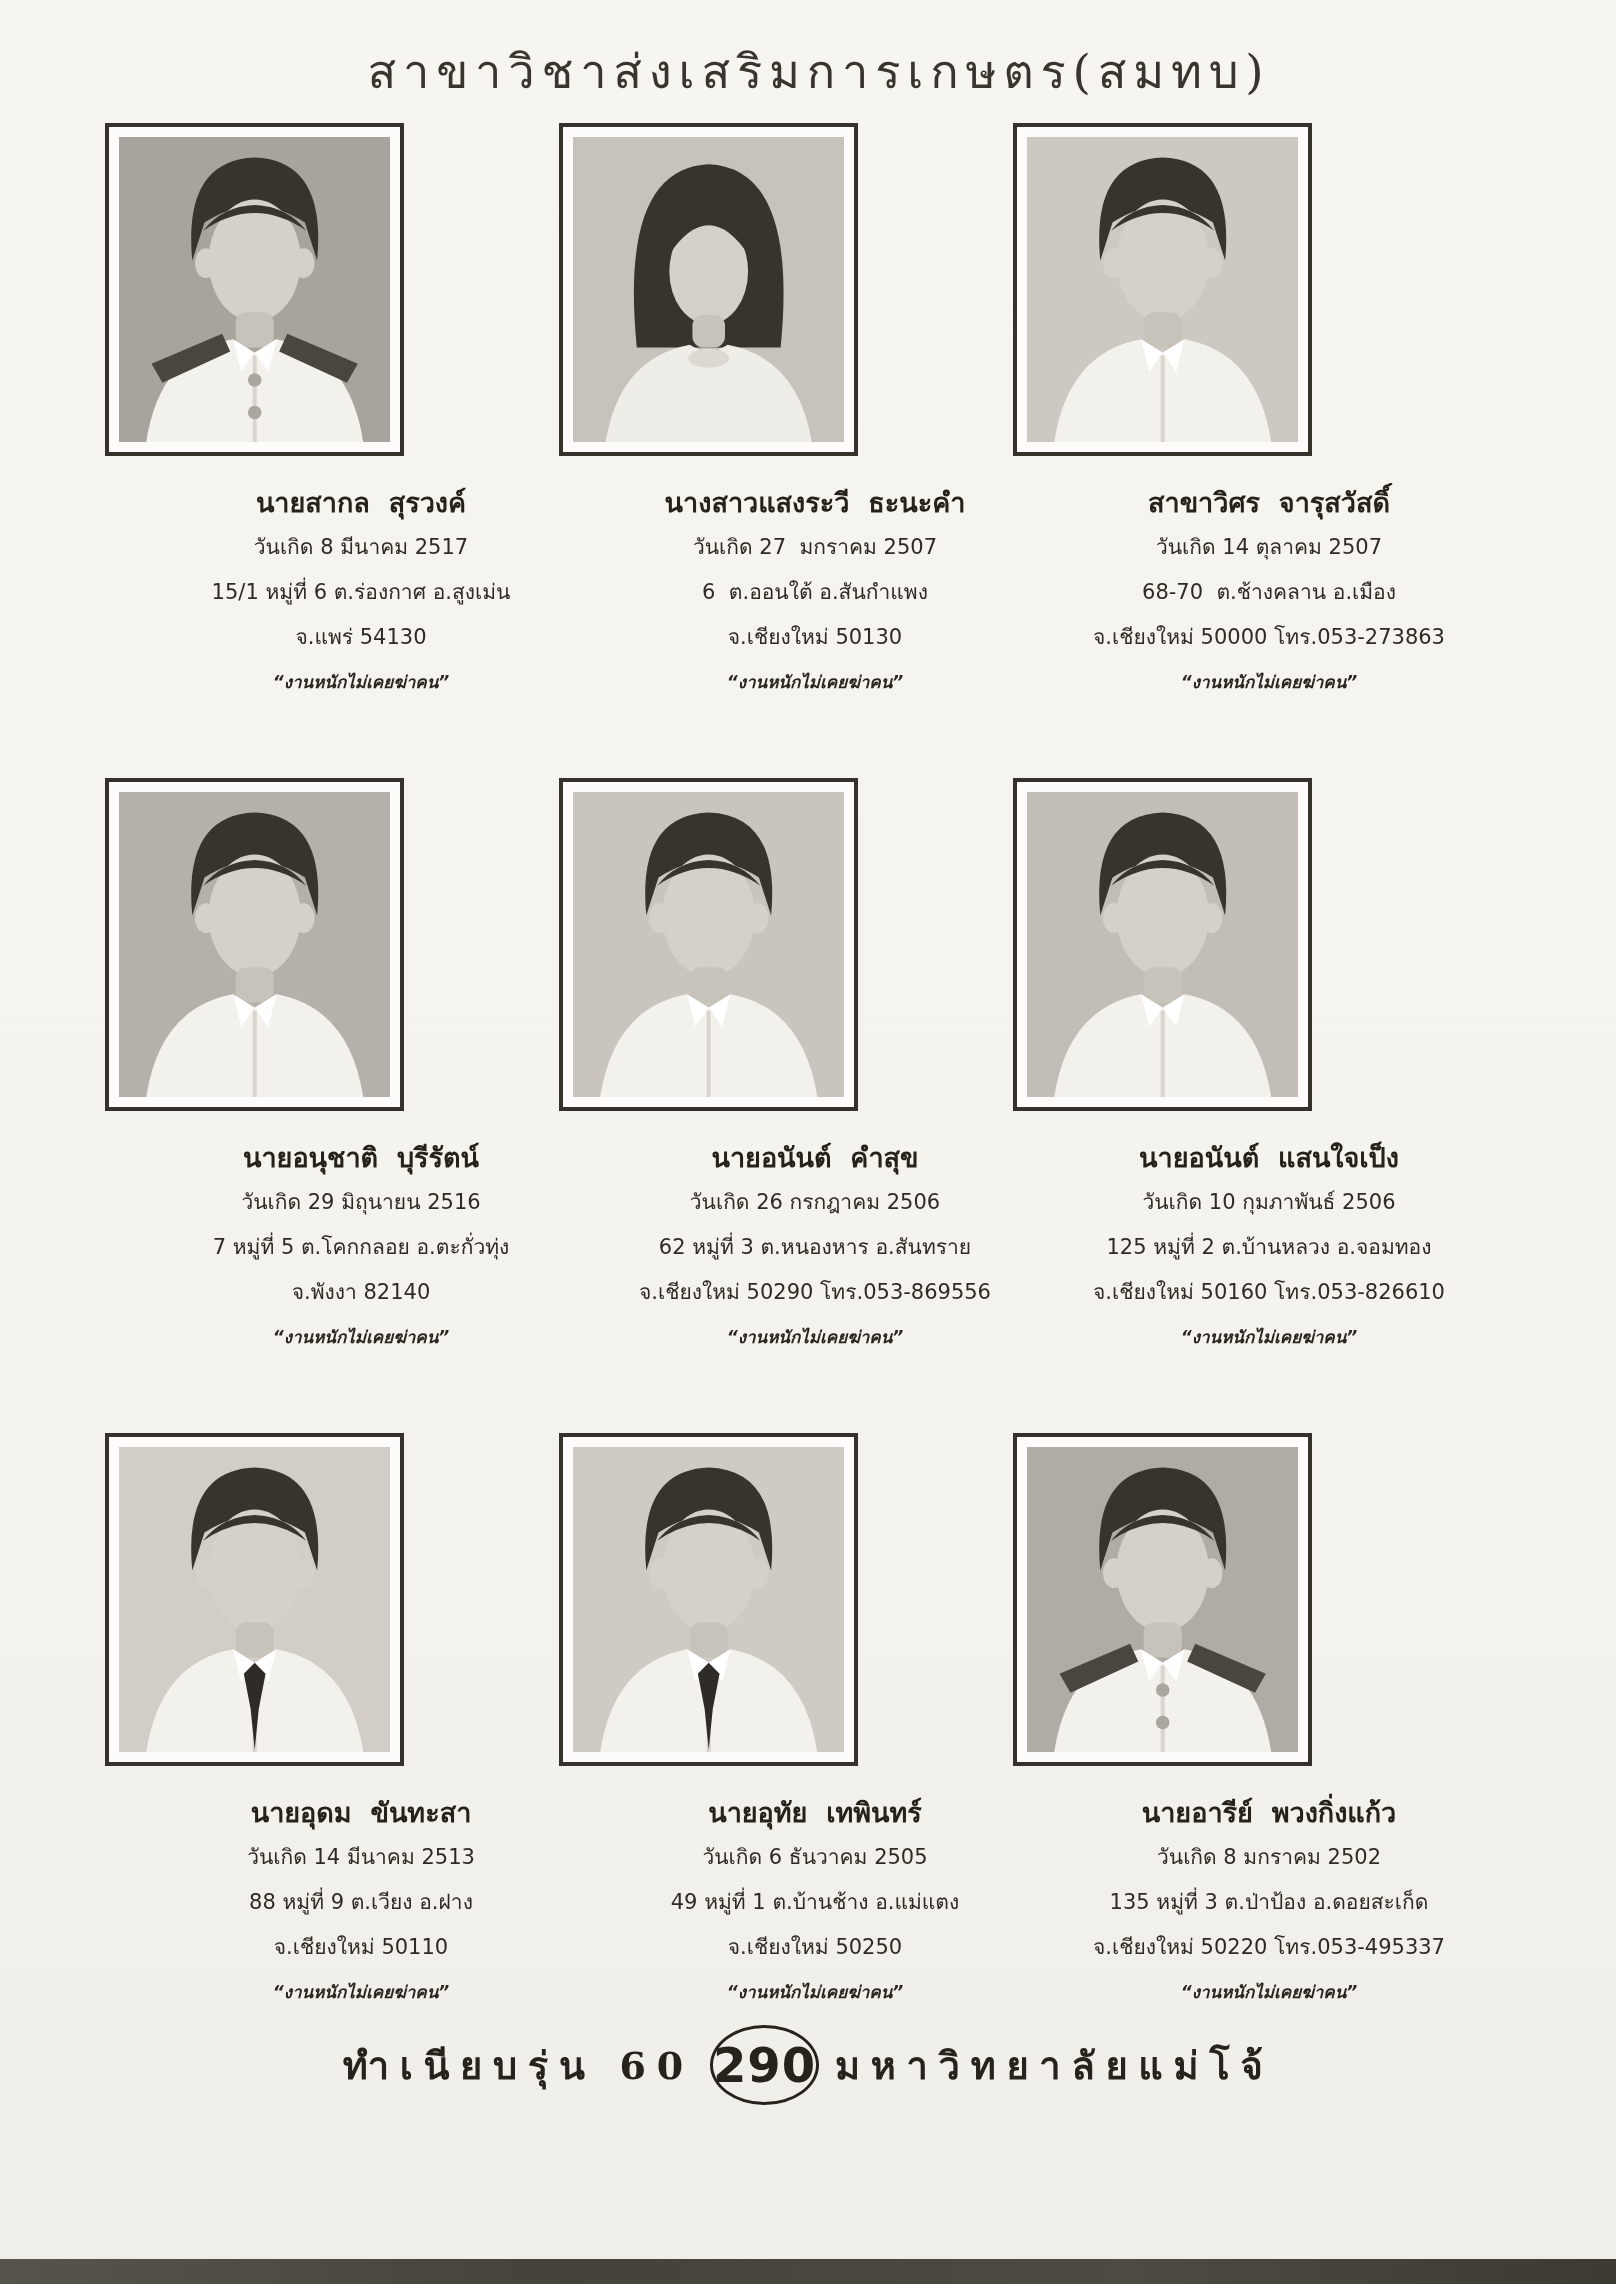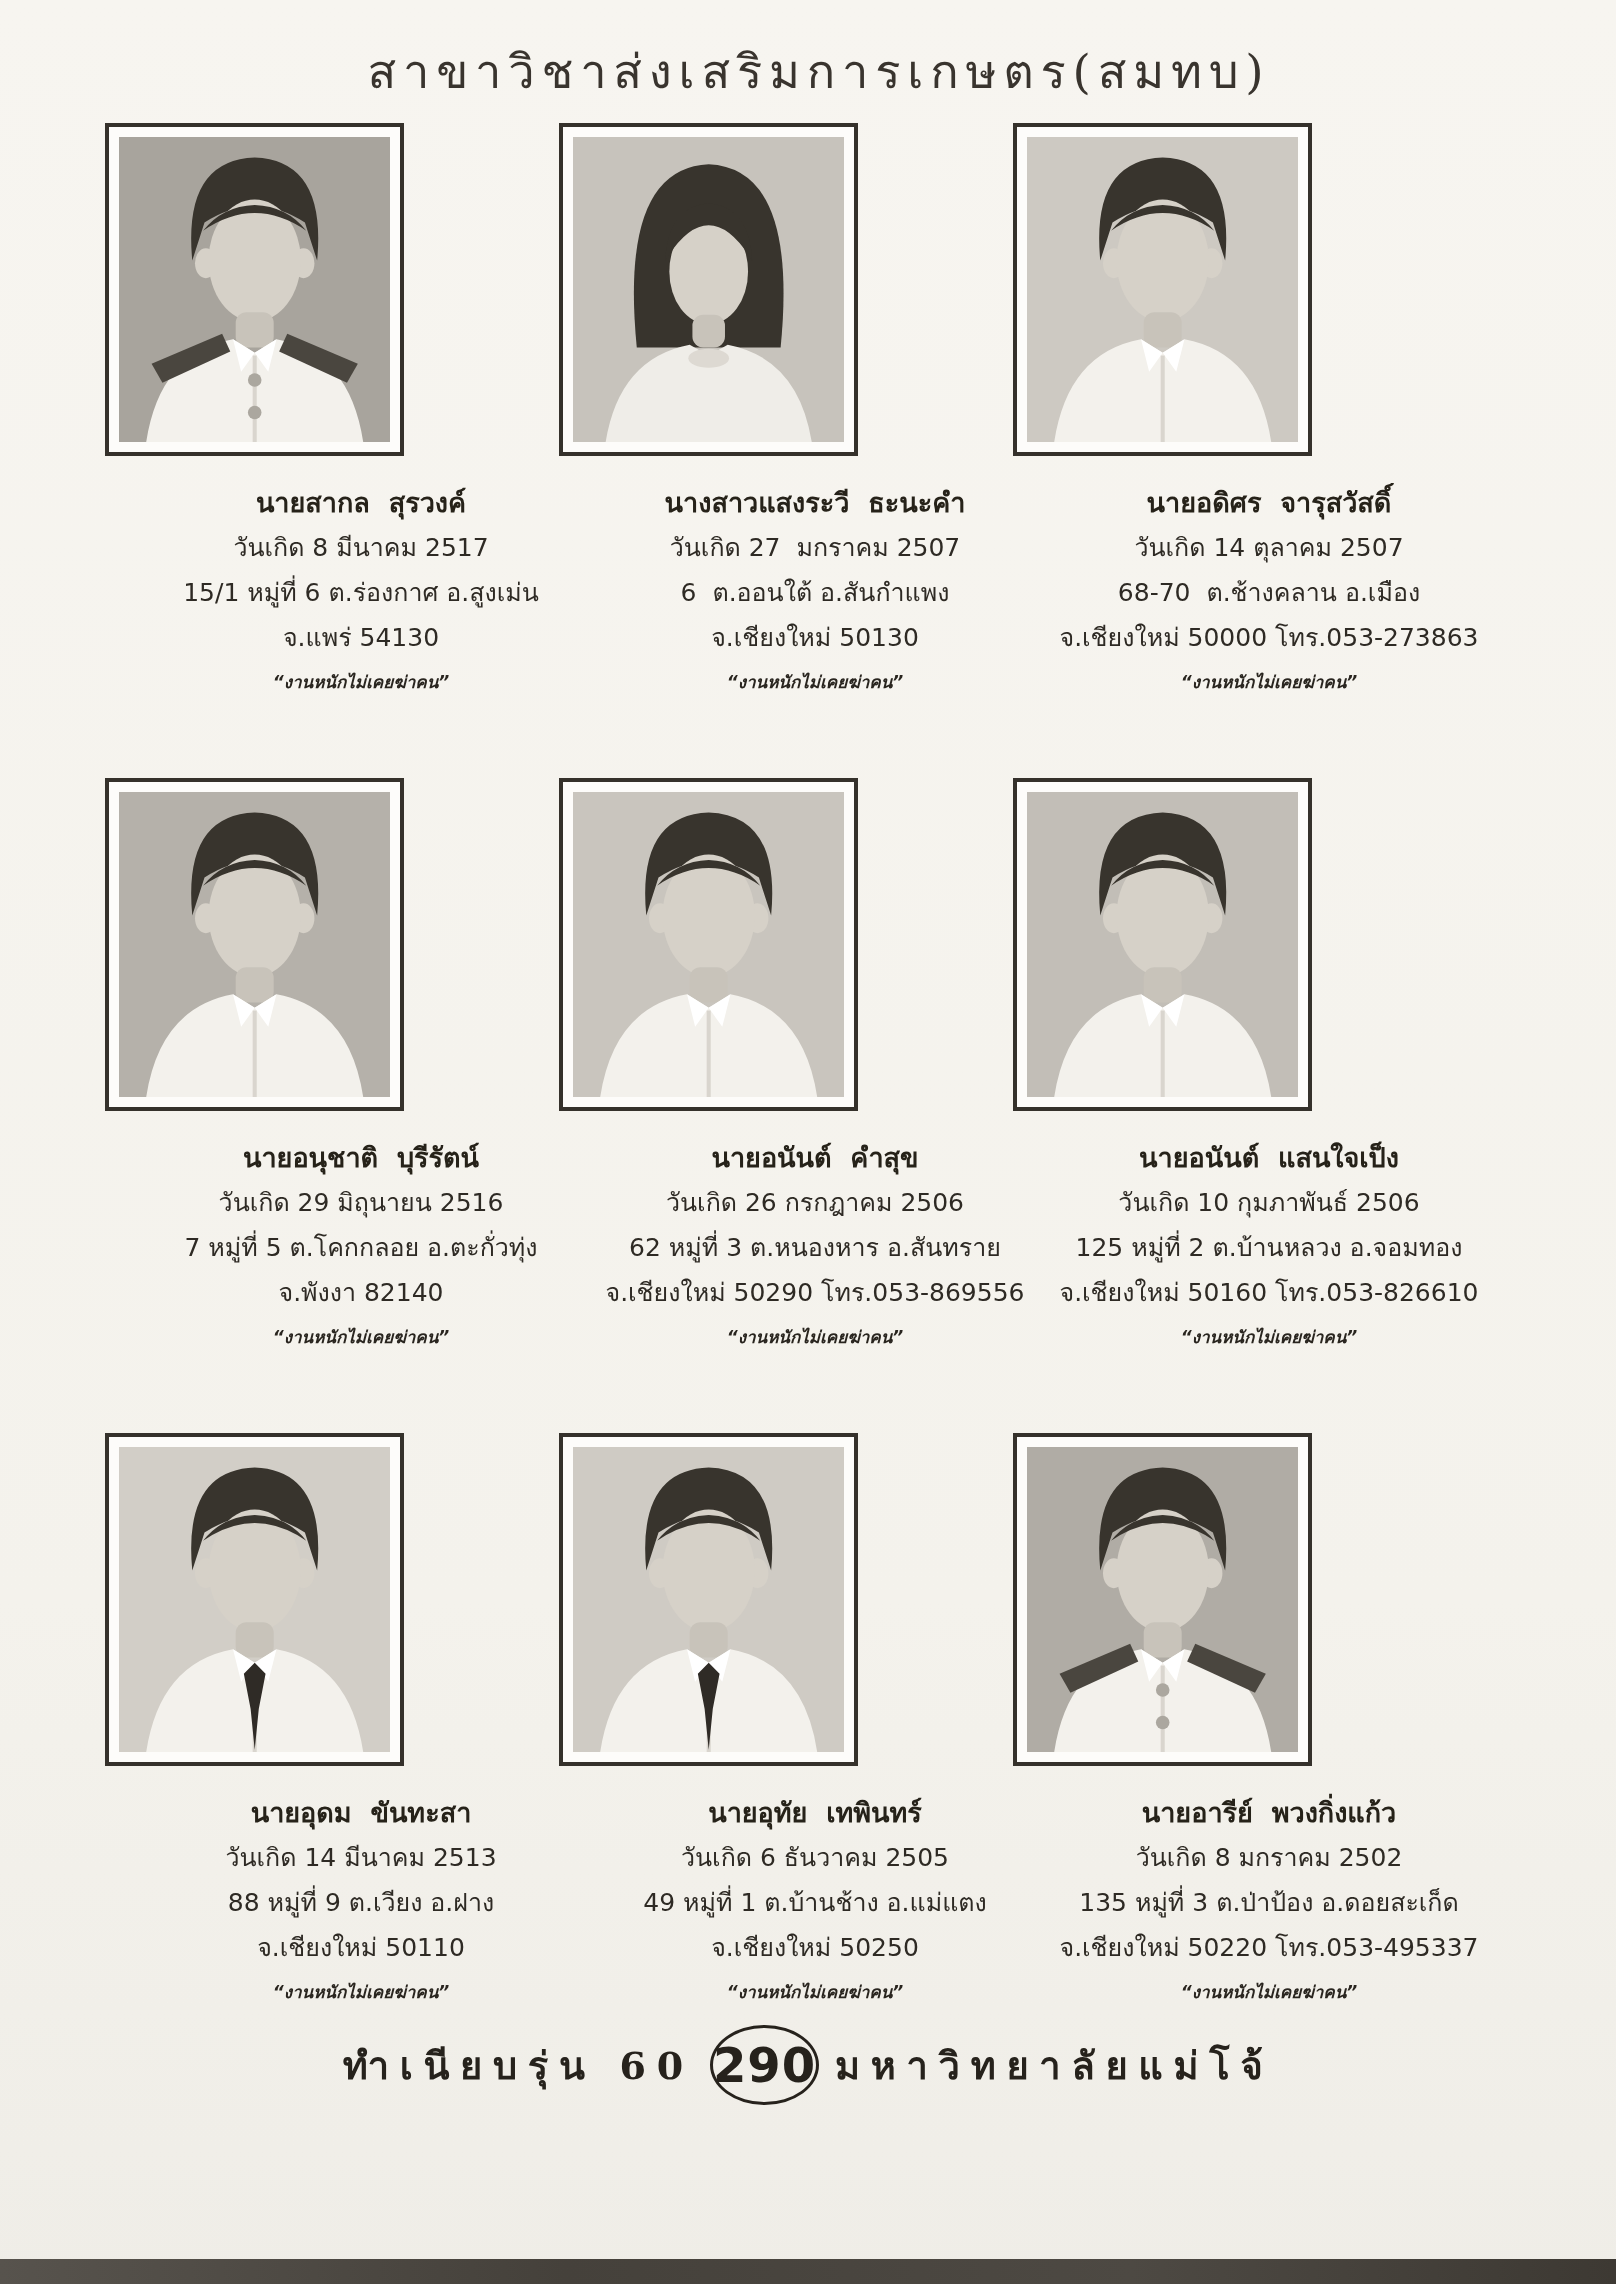--- a/index.html
+++ b/index.html
@@ -62,21 +62,21 @@
     overflow: hidden;
   }
   .photo svg { display: block; width: 100%; height: 100%; }
   .caption {
     margin-top: 24.4px;
     text-align: center;
     width: 512px;
   }
   .cap-line {
     white-space: pre;
-    font-size: 25px;
+    font-size: 21px;
     line-height: 45px;
     color: #2e2a24;
   }
   .cap-line.name {
     font-size: 27px;
     font-weight: 700;
     color: #262219;
   }
   .cap-line.quote {
     font-weight: 700;
@@ -204,21 +204,21 @@
     <path d="M62,74 Q100,48 138,74 Q124,56 100,55 Q76,56 62,74 Z" fill="#38342d"></path>
     <rect x="86" y="134" width="28" height="26" rx="8" fill="#c8c3ba"></rect>
     <path d="M20,230 Q30,164 84,154 L100,164 L116,154 Q170,164 180,230 Z" fill="#f3f1ec"></path>
     <path d="M84,154 L100,164 L90,178 Z" fill="#ffffff"></path>
     <path d="M116,154 L100,164 L110,178 Z" fill="#ffffff"></path>
     <line x1="100" y1="166" x2="100" y2="230" stroke="#d9d5ce" stroke-width="3"></line>
   </svg>
           </div>
     </div>
     <div class="caption">
-      <div class="cap-line name">นายอดิศร  จารุสวัสดิ์</div>
+      <div class="cap-line name">สาขาวิศร  จารุสวัสดิ์</div>
       <div class="cap-line">วันเกิด 14 ตุลาคม 2507</div>
       <div class="cap-line">68-70  ต.ช้างคลาน อ.เมือง</div>
       <div class="cap-line">จ.เชียงใหม่ 50000 โทร.053-273863</div>
       <div class="cap-line quote">“งานหนักไม่เคยฆ่าคน”</div>
     </div>
   </div>
 
   <div class="card">
     <div class="photo-frame">
       <div class="photo">

